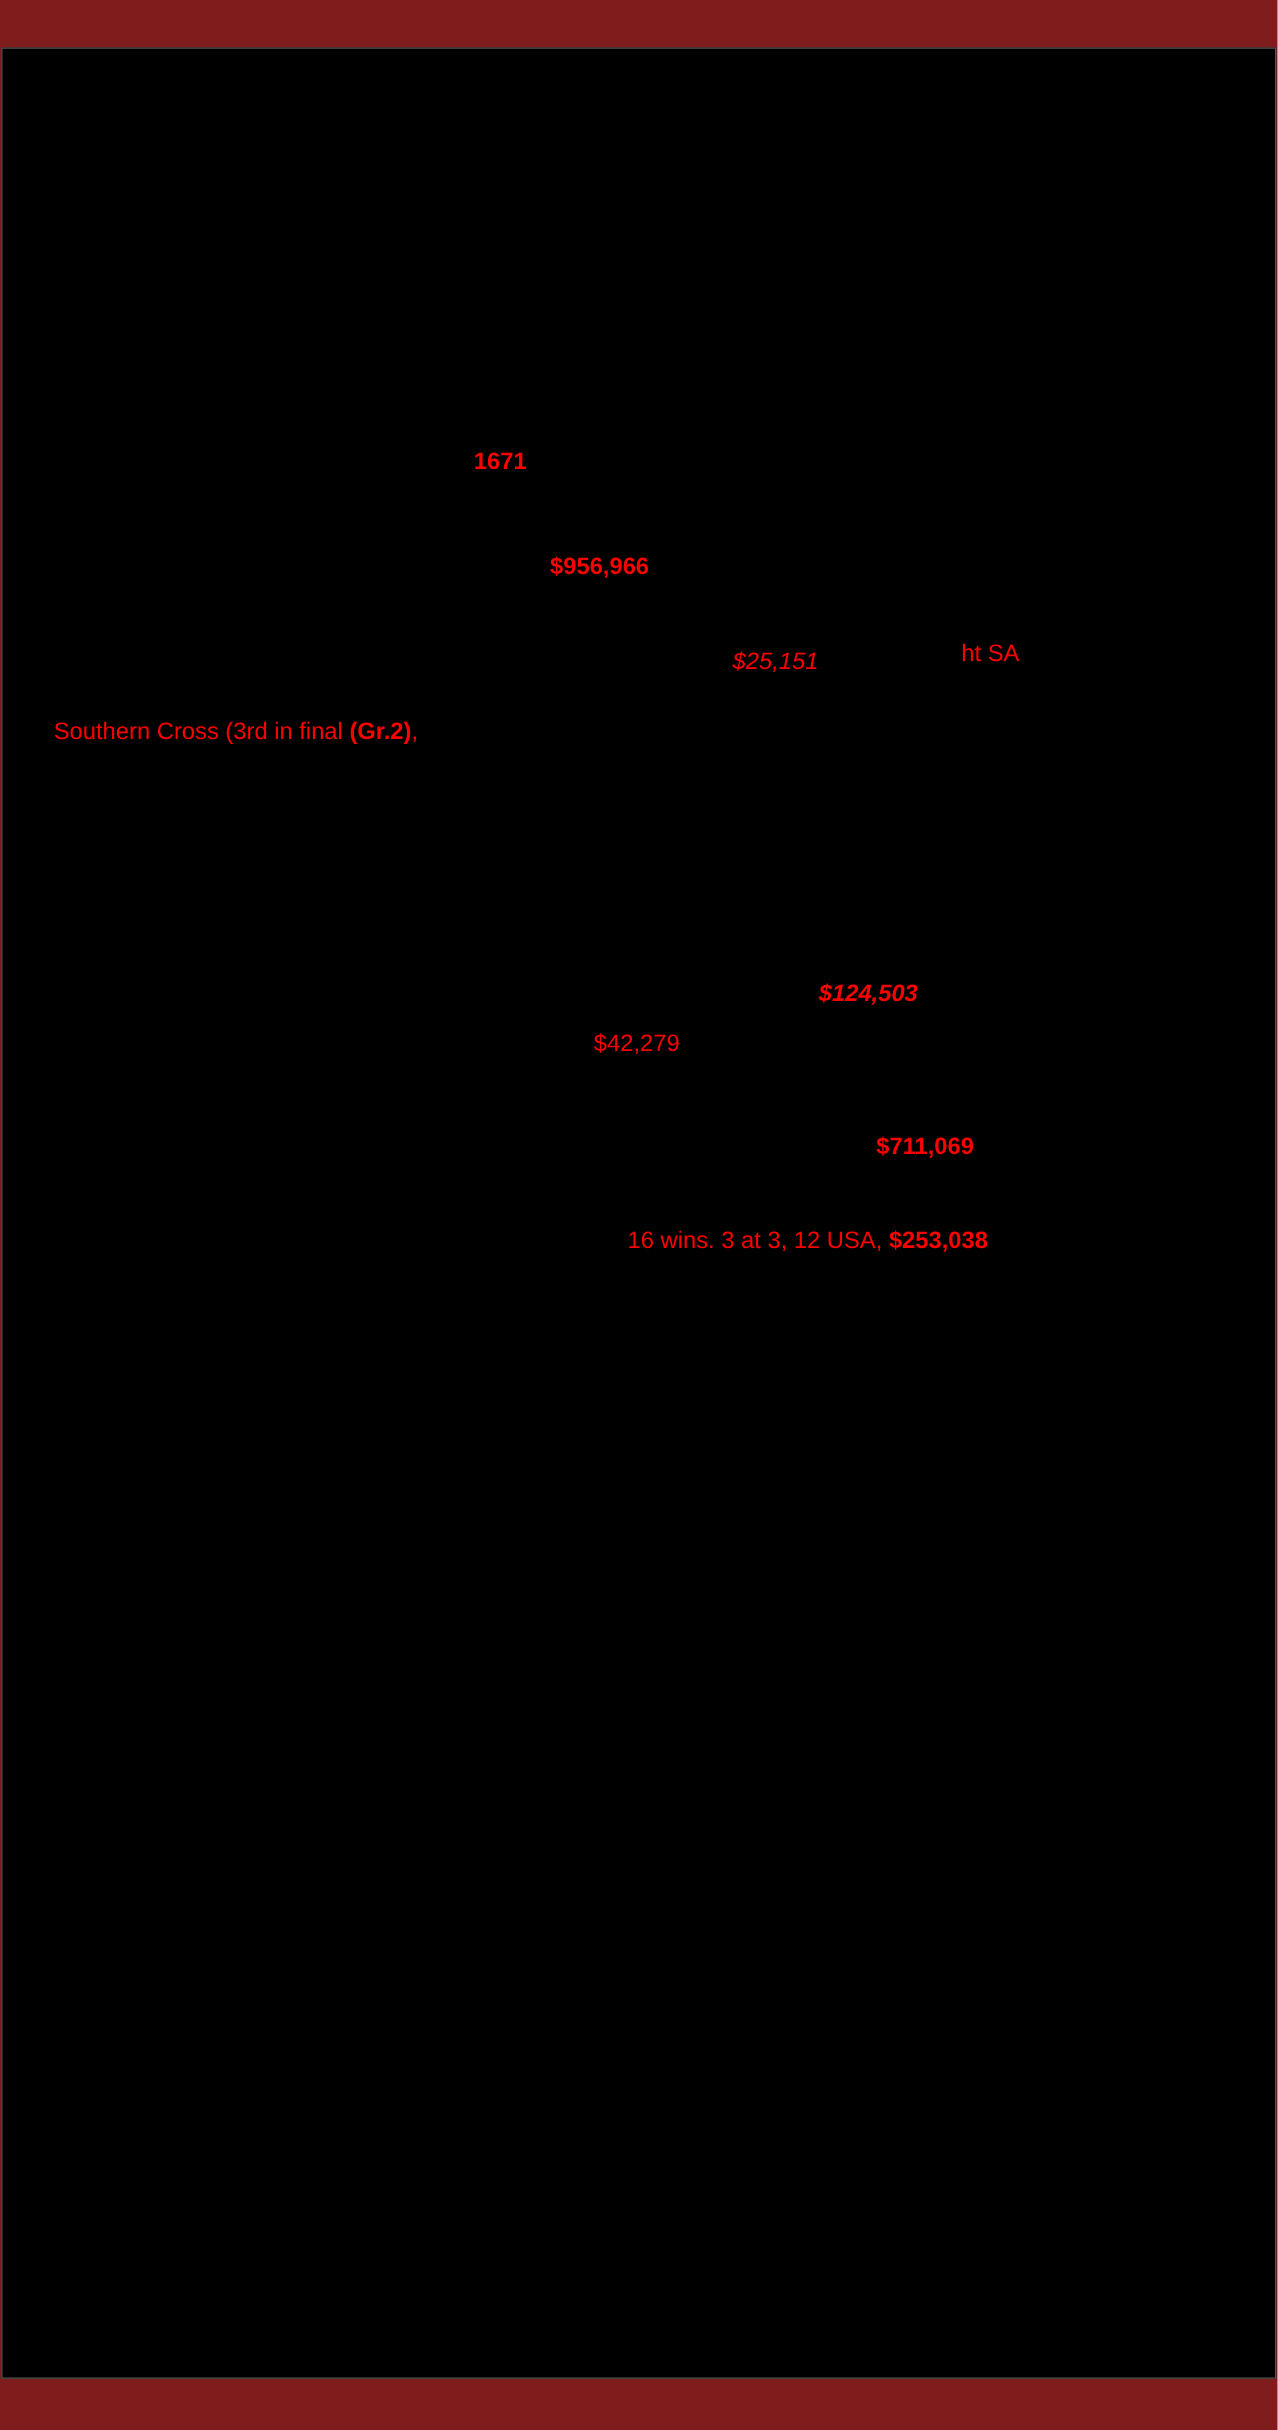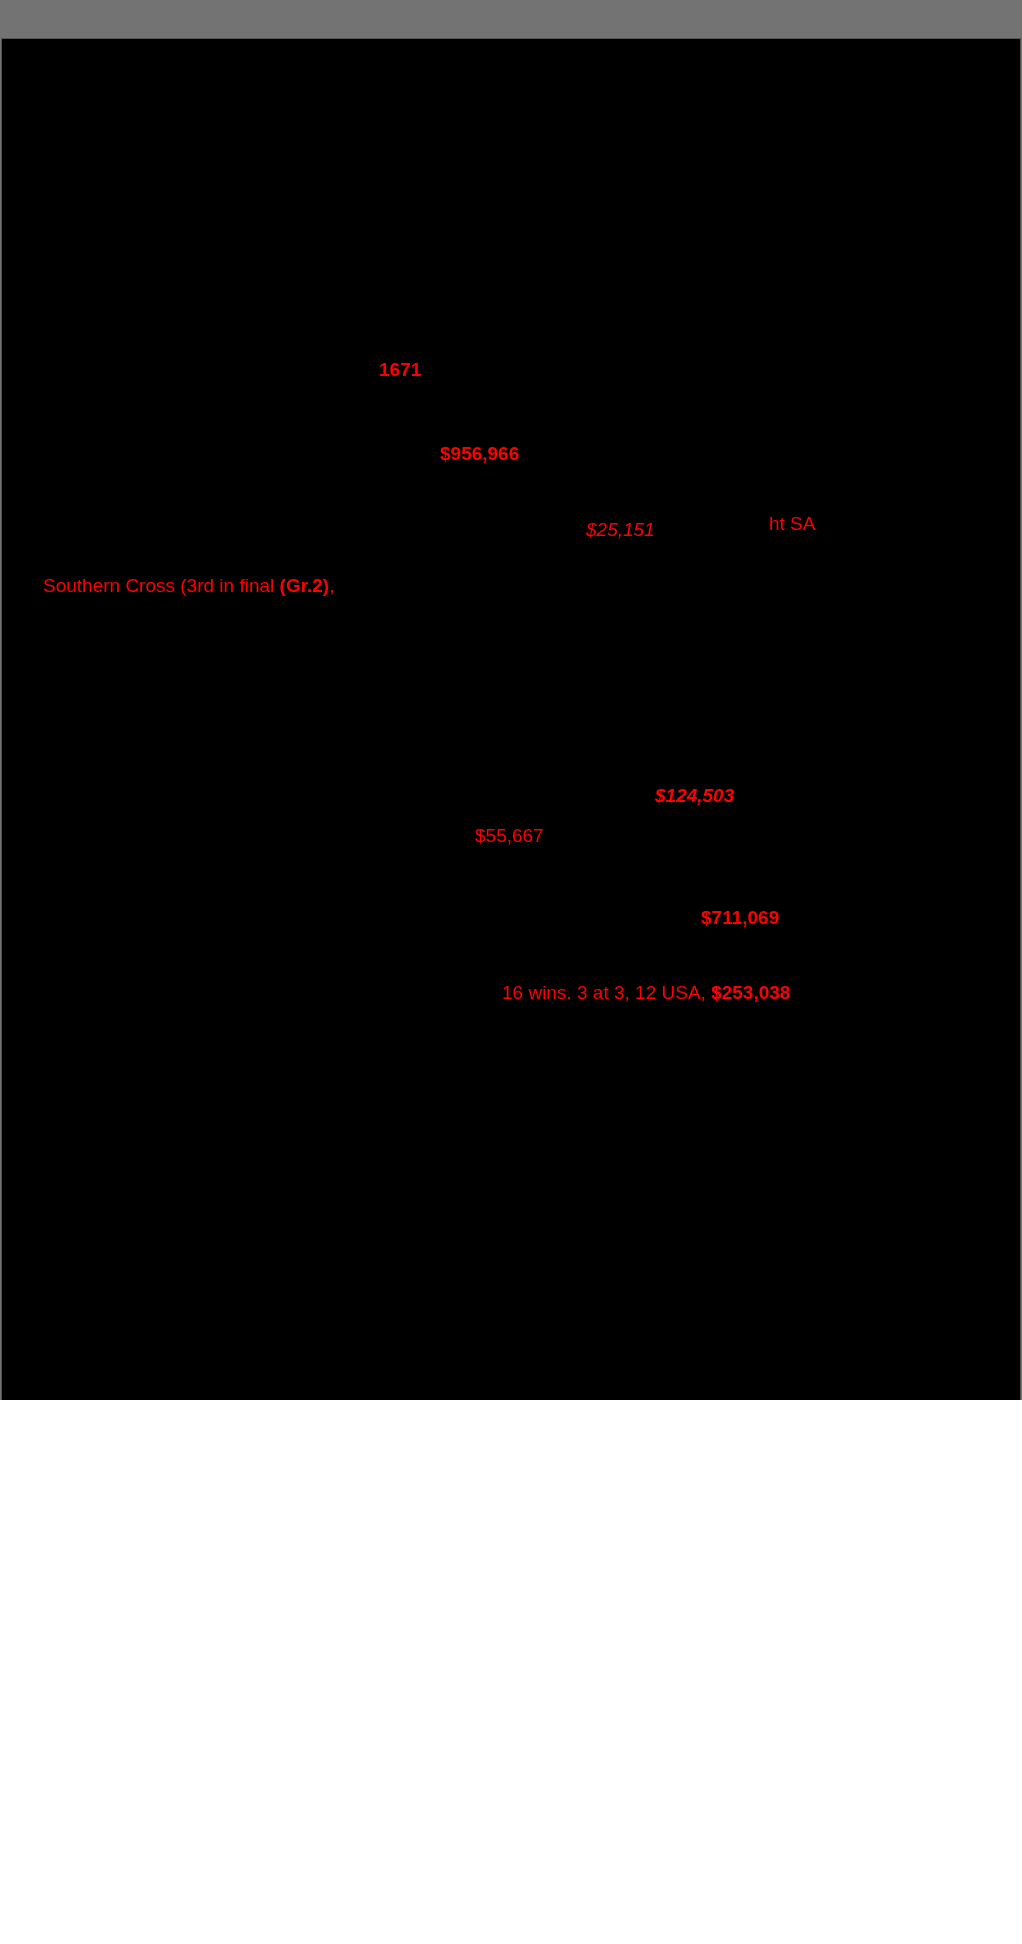--- a/index.html
+++ b/index.html
@@ -11,22 +11,22 @@
     width: 1022px;
     height: 1944px;
     position: relative;
     font-family: "Liberation Sans", sans-serif;
   }
   #page {
     position: absolute;
     left: 0;
     top: 0;
     width: 1022px;
-    height: 1400px;
-    background: #737373;
+    height: 1944px;
+    background: #7f1d1d;
     overflow: hidden;
   }
   #doc-surface {
     position: absolute;
     left: 1px;
     top: 38px;
     width: 1020px;
     height: 1865px;
     background: #000000;
     border: 1px solid #555555;
@@ -70,21 +70,21 @@
     <div class="frag bold" id="f-956966">$956,966</div>
 
     <div class="frag" id="f-25151">$25,151</div>
 
     <div class="frag" id="f-htsa">ht SA</div>
 
     <div class="frag" id="f-southern"><span>Southern Cross (3rd in final </span><b>(Gr.2)</b><span>,</span></div>
 
     <div class="frag bold" id="f-124503">$124,503</div>
 
-    <div class="frag" id="f-87852">$55,667</div>
+    <div class="frag" id="f-87852">$42,279</div>
 
     <div class="frag bold" id="f-711069">$711,069</div>
 
     <div class="frag" id="f-16wins"><span>16 wins. 3 at 3, 12 USA, </span><b>$253,038</b></div>
 
   </div>
 
 </div>
 
 </body></html>

